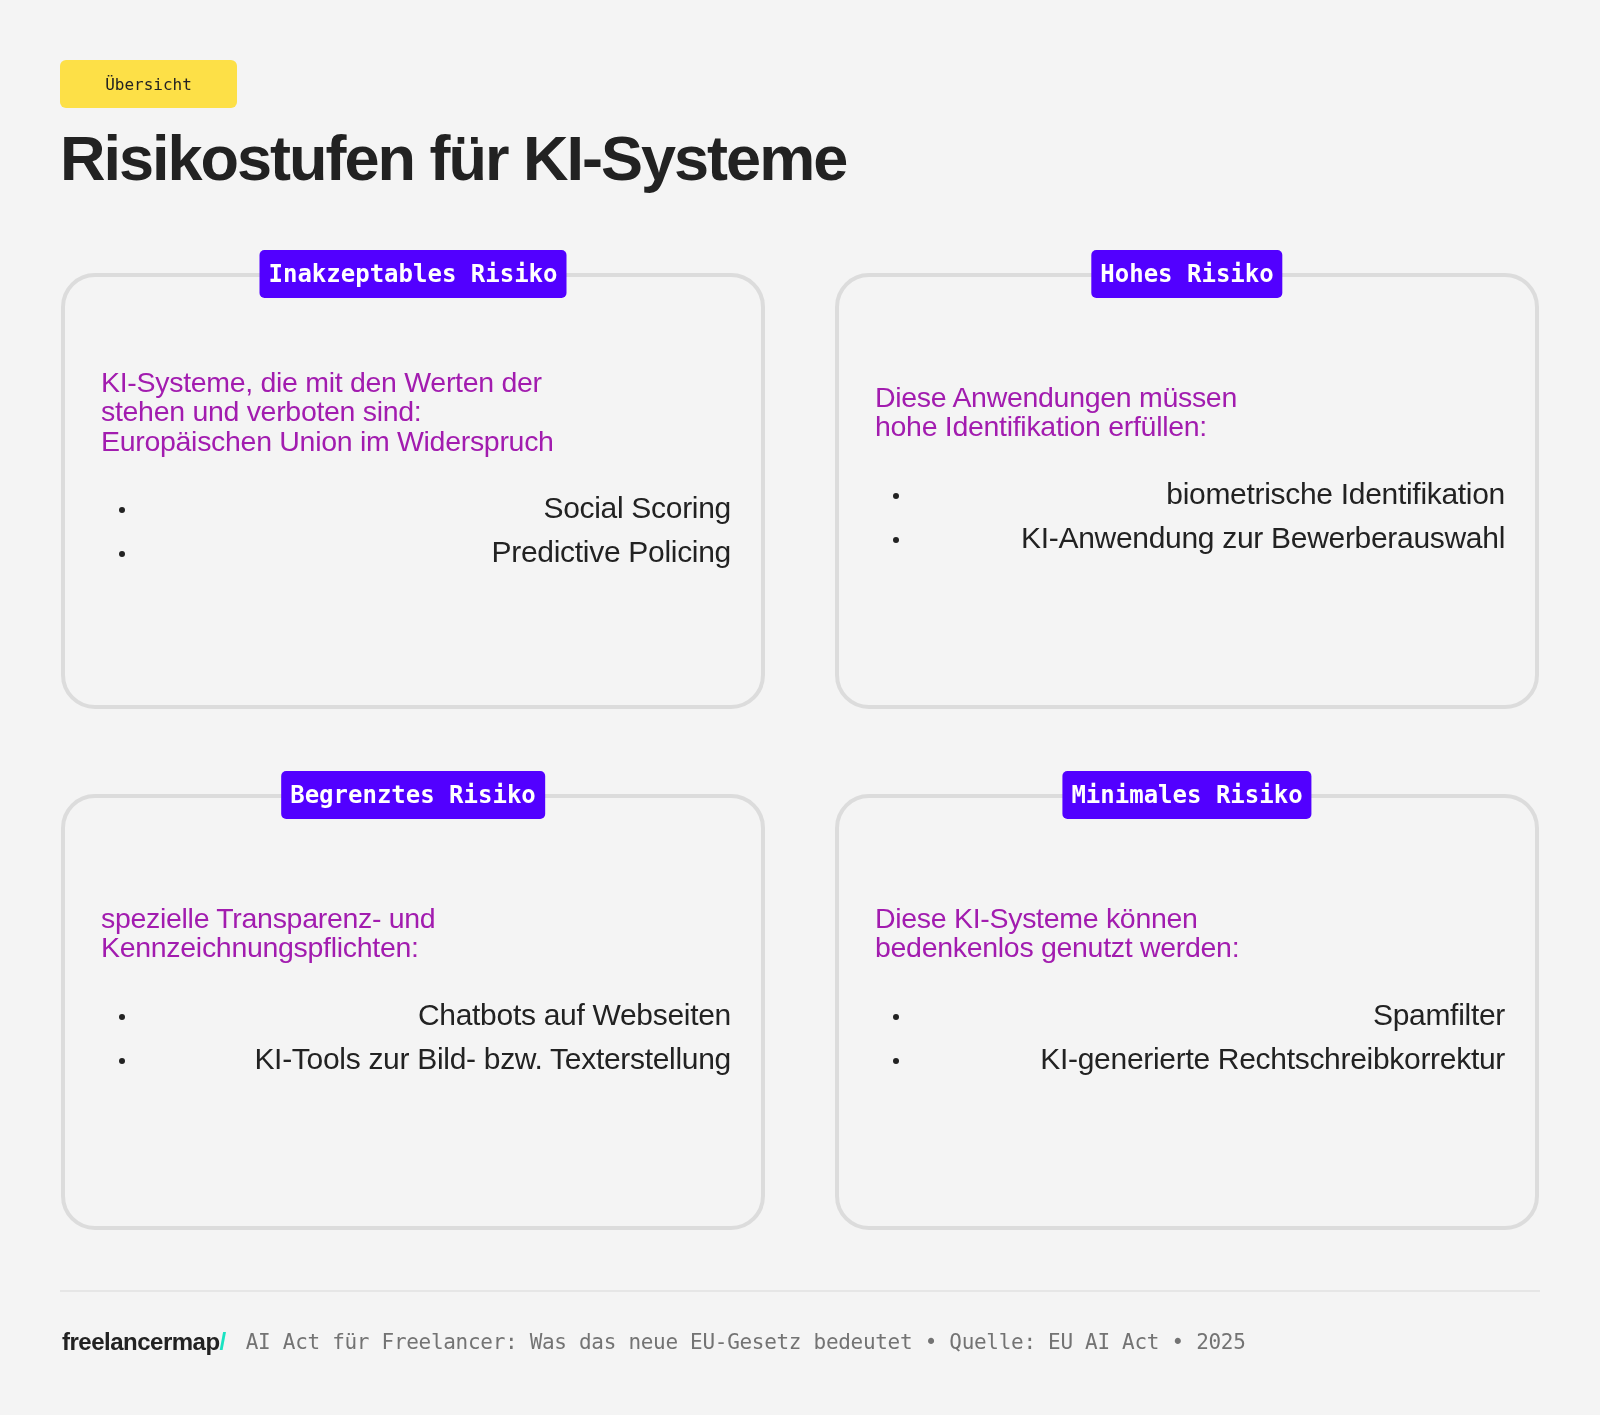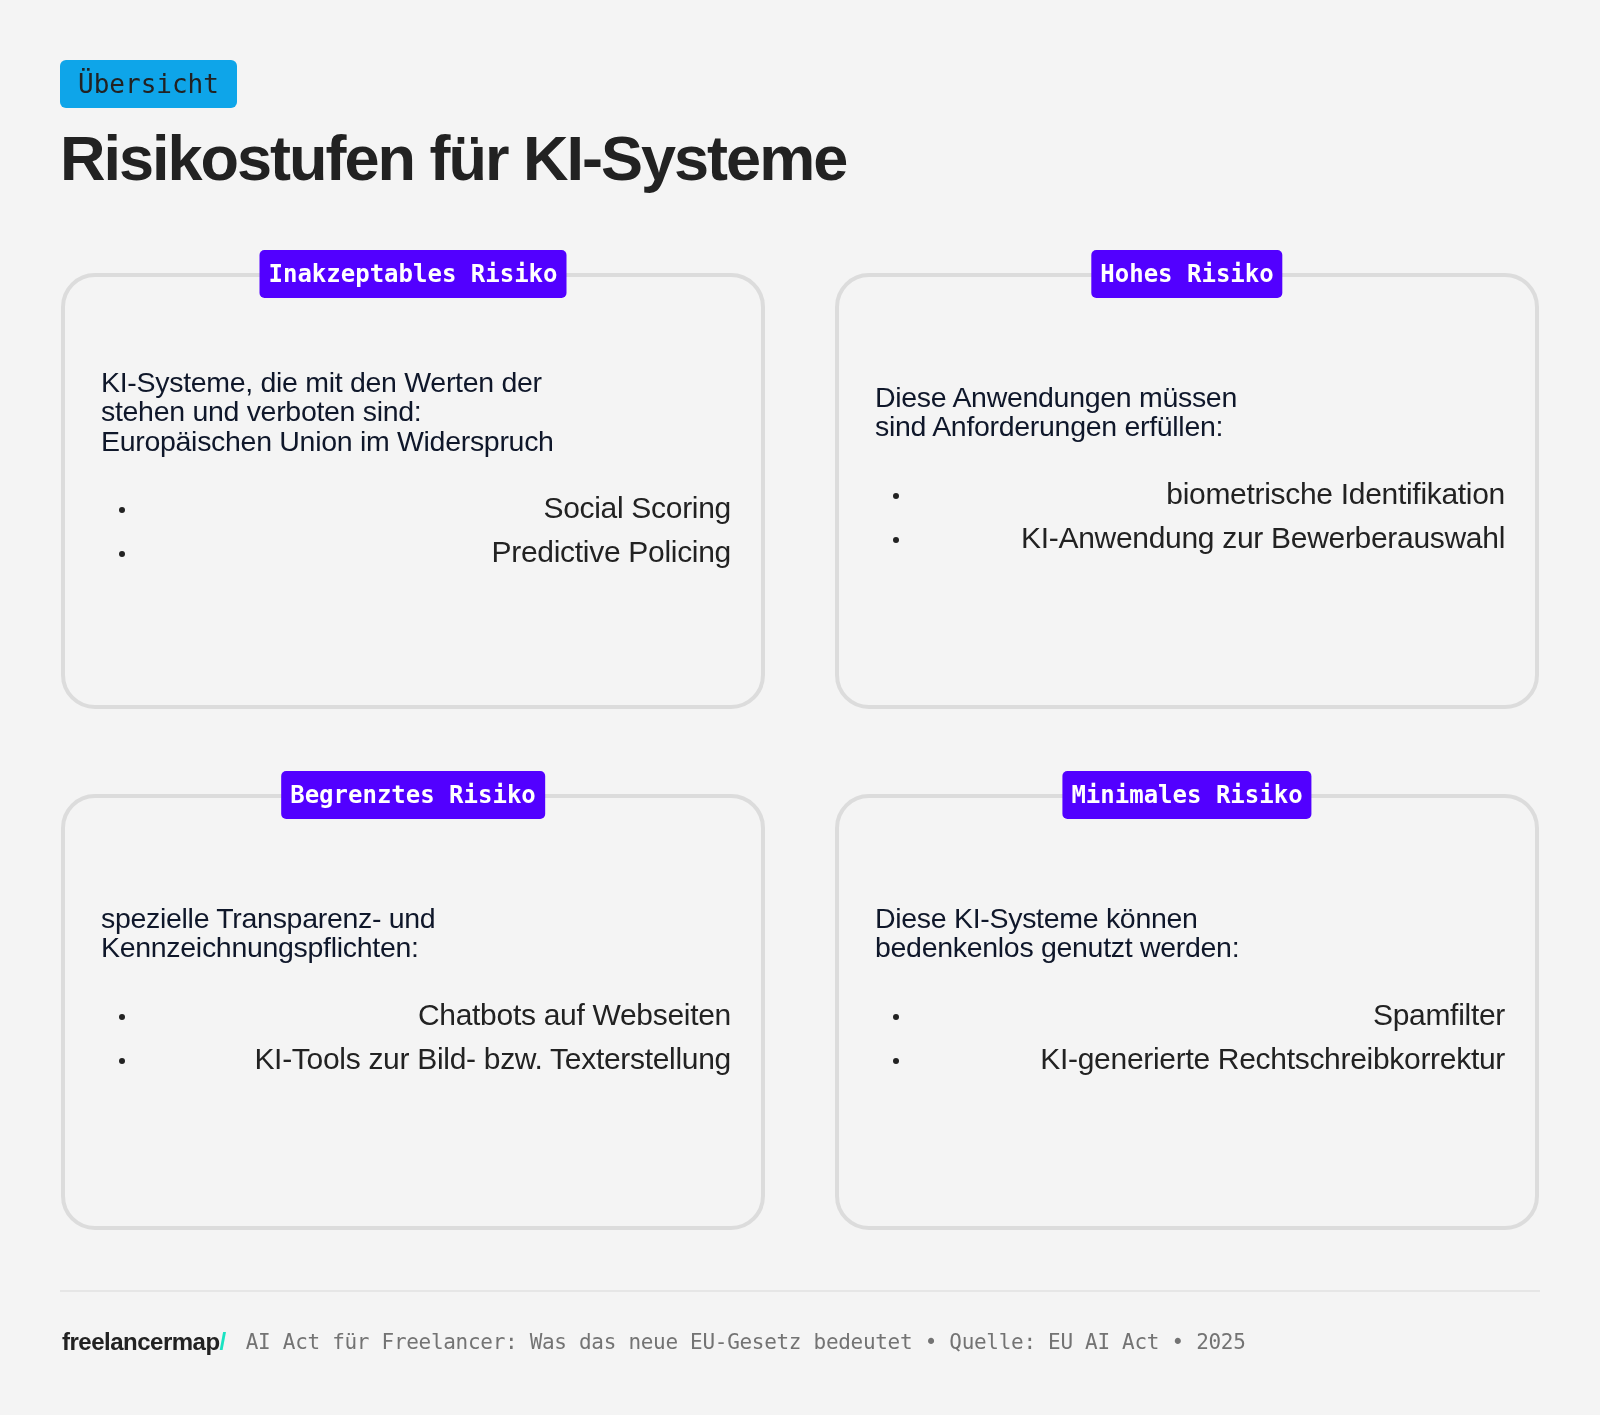--- a/index.html
+++ b/index.html
@@ -1,22 +1,22 @@
 <!DOCTYPE html>
 <html><head>
 <meta charset="utf-8">
 <style>
   * { box-sizing: border-box; margin: 0; padding: 0; }
   html, body { width: 1600px; height: 1415px; background: #f4f4f4; overflow: hidden; }
   body { position: relative; font-family: "Liberation Sans", sans-serif; color: #222222; }
 
   .tag {
     position: absolute; left: 60px; top: 60px; height: 48px; width: 177px;
-    background: #0ea5e9; border-radius: 6px;
-    font-family: "DejaVu Sans Mono", monospace; font-size: 26px; color: #222;
+    background: #fde047; border-radius: 6px;
+    font-family: "DejaVu Sans Mono", monospace; font-size: 16px; color: #222;
     display: flex; align-items: center; justify-content: center;
   }
   .title {
     position: absolute; left: 60px; top: 122px;
     font-family: "Liberation Sans", sans-serif; font-weight: 700;
     font-size: 63px; letter-spacing: -2px; color: #222222; white-space: nowrap;
   }
 
   .card {
     position: absolute; width: 704px; height: 436px;
@@ -34,21 +34,21 @@
     font-family: "DejaVu Sans Mono", monospace; font-size: 24px; font-weight: 700;
     display: flex; align-items: center; white-space: nowrap;
   }
 
   .card-body {
     position: absolute; left: 36px; right: 30px; top: 0; bottom: 0;
     display: flex; flex-direction: column; justify-content: center;
     padding-bottom: 40px;
   }
   .intro {
-    font-size: 28.5px; line-height: 29.5px; color: #0f172a; letter-spacing: -0.3px;
+    font-size: 28.5px; line-height: 29.5px; color: #a21caf; letter-spacing: -0.3px;
   }
   .intro span { display: block; white-space: nowrap; }
   ul.items { list-style: none; margin-top: 30px; padding-left: 16px; text-align: right; }
   ul.items li {
     position: relative; padding-left: 29px;
     font-size: 30px; line-height: 44px; color: #222; white-space: nowrap; letter-spacing: -0.3px;
   }
   ul.items li::before {
     content: ""; position: absolute; left: 2px; top: 21px;
     width: 6px; height: 6px; border-radius: 50%; background: #222;
@@ -85,21 +85,21 @@
       <li>Predictive Policing</li>
     </ul>
   </div>
 </div>
 
 <div class="card c2">
   <div class="badge">Hohes Risiko</div>
   <div class="card-body">
     <p class="intro">
       <span>Diese Anwendungen müssen</span>
-      <span>sind Anforderungen erfüllen:</span>
+      <span>hohe Identifikation erfüllen:</span>
     </p>
     <ul class="items">
       <li>biometrische Identifikation</li>
       <li>KI-Anwendung zur Bewerberauswahl</li>
     </ul>
   </div>
 </div>
 
 <div class="card c3">
   <div class="badge">Begrenztes Risiko</div>

